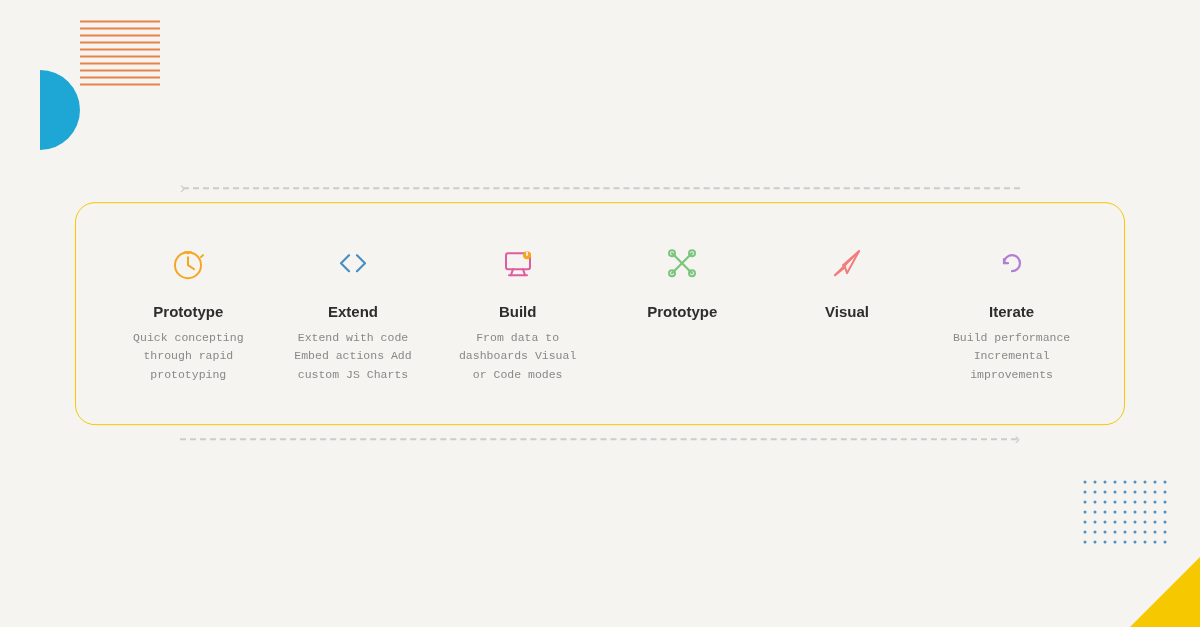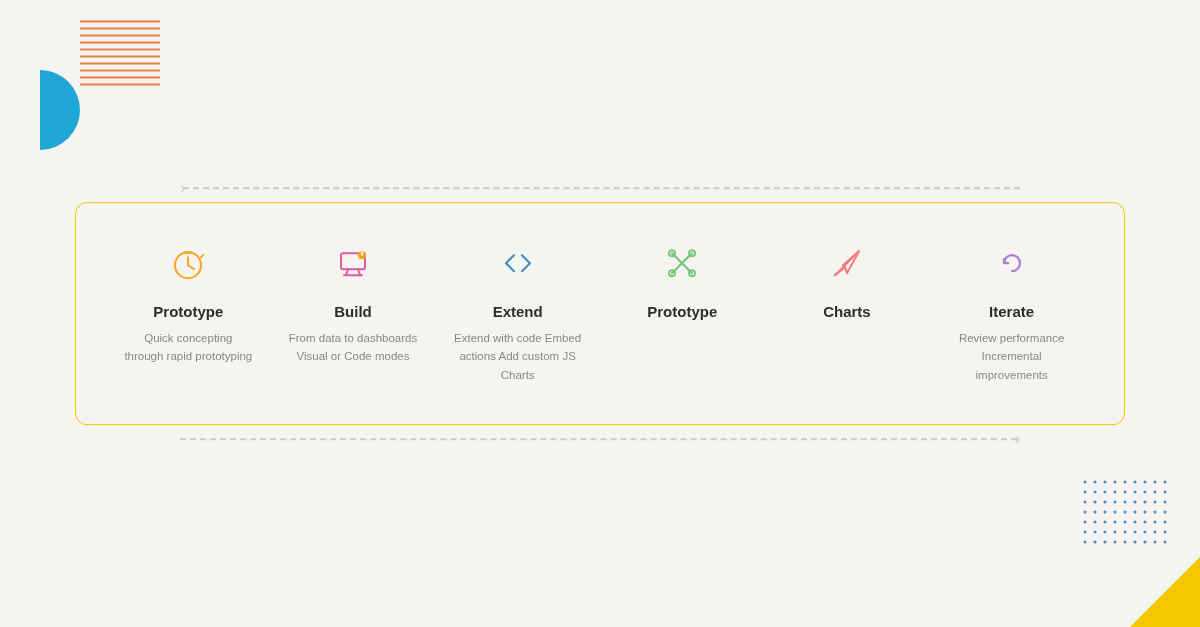--- a/index.html
+++ b/index.html
@@ -56,21 +56,21 @@
       position: absolute;
       top: 50%;
       left: 50%;
       transform: translate(-50%, -50%);
       width: 1050px;
     }
 
     
     .workflow-container {
       border: 1.5px solid #f5c800;
-      border-radius: 12px;
+      border-radius: 20px;
       padding: 35px 30px 40px;
       display: flex;
       justify-content: space-around;
       align-items: flex-start;
       background: transparent;
       position: relative;
       z-index: 1;
     }
 
     .workflow-item {
@@ -95,20 +95,21 @@
       font-weight: 600;
       color: #2d2d2d;
       margin-bottom: 8px;
       line-height: 1.3;
     }
 
     .item-desc {
       font-size: 11.5px;
       color: #888;
       line-height: 1.6;
+      font-family: Liberation Mono, monospace;
     }
 
     
     .arrows-wrap {
       position: relative;
     }
 
     
     svg {
       display: block;
@@ -230,43 +231,43 @@
           </svg>
         </div>
         <div class="item-title">Prototype</div>
         <div class="item-desc">Quick concepting through rapid prototyping</div>
       </div>
 
 
       <div class="workflow-item">
         <div class="icon-wrapper">
           <svg width="40" height="40" viewBox="0 0 40 40" fill="none">
+            <polyline points="16,12 8,20 16,28" stroke="#4a90c4" stroke-width="2.2" stroke-linecap="round" stroke-linejoin="round" fill="none"></polyline>
+            <polyline points="24,12 32,20 24,28" stroke="#4a90c4" stroke-width="2.2" stroke-linecap="round" stroke-linejoin="round" fill="none"></polyline>
+          </svg>
+        </div>
+        <div class="item-title">Extend</div>
+        <div class="item-desc">Extend with code Embed actions Add custom JS Charts</div>
+      </div>
+
+      <div class="workflow-item">
+        <div class="icon-wrapper">
+          <svg width="40" height="40" viewBox="0 0 40 40" fill="none">
 
             <rect x="8" y="10" width="24" height="16" rx="2" stroke="#e05ca0" stroke-width="2"></rect>
             <line x1="15" y1="26" x2="13" y2="32" stroke="#e05ca0" stroke-width="2" stroke-linecap="round"></line>
             <line x1="25" y1="26" x2="27" y2="32" stroke="#e05ca0" stroke-width="2" stroke-linecap="round"></line>
             <line x1="11" y1="32" x2="29" y2="32" stroke="#e05ca0" stroke-width="2" stroke-linecap="round"></line>
 
             <circle cx="29" cy="12" r="4" fill="#f5a623" stroke="none"></circle>
             <line x1="29" y1="9" x2="29" y2="12" stroke="white" stroke-width="1.5" stroke-linecap="round"></line>
           </svg>
         </div>
         <div class="item-title">Build</div>
         <div class="item-desc">From data to dashboards Visual or Code modes</div>
-      </div>
-
-      <div class="workflow-item">
-        <div class="icon-wrapper">
-          <svg width="40" height="40" viewBox="0 0 40 40" fill="none">
-            <polyline points="16,12 8,20 16,28" stroke="#4a90c4" stroke-width="2.2" stroke-linecap="round" stroke-linejoin="round" fill="none"></polyline>
-            <polyline points="24,12 32,20 24,28" stroke="#4a90c4" stroke-width="2.2" stroke-linecap="round" stroke-linejoin="round" fill="none"></polyline>
-          </svg>
-        </div>
-        <div class="item-title">Extend</div>
-        <div class="item-desc">Extend with code Embed actions Add custom JS Charts</div>
       </div>
 
       <div class="workflow-item">
         <div class="icon-wrapper">
           <svg width="40" height="40" viewBox="0 0 40 40" fill="none">
 
             <line x1="10" y1="10" x2="30" y2="30" stroke="#7bc67e" stroke-width="2.2" stroke-linecap="round"></line>
             <line x1="30" y1="10" x2="10" y2="30" stroke="#7bc67e" stroke-width="2.2" stroke-linecap="round"></line>
             <circle cx="10" cy="10" r="3" stroke="#7bc67e" stroke-width="2" fill="none"></circle>
             <circle cx="30" cy="30" r="3" stroke="#7bc67e" stroke-width="2" fill="none"></circle>
@@ -280,29 +281,29 @@
       <div class="workflow-item">
         <div class="icon-wrapper">
           <svg width="40" height="40" viewBox="0 0 40 40" fill="none">
 
             <line x1="8" y1="32" x2="32" y2="8" stroke="#f47c7c" stroke-width="2" stroke-linecap="round"></line>
             <line x1="8" y1="32" x2="18" y2="24" stroke="#f47c7c" stroke-width="2" stroke-linecap="round"></line>
             <line x1="32" y1="8" x2="16" y2="22" stroke="#f47c7c" stroke-width="2" stroke-linecap="round"></line>
             <polyline points="16,22 18,24 20,30 32,8" stroke="#f47c7c" stroke-width="2" fill="none" stroke-linejoin="round"></polyline>
           </svg>
         </div>
-        <div class="item-title">Charts</div>
+        <div class="item-title">Visual</div>
       </div>
 
       <div class="workflow-item">
         <div class="icon-wrapper">
           <svg width="40" height="40" viewBox="0 0 40 40" fill="none">
             <path d="M12 20 A8 8 0 1 1 20 28" stroke="#b07ed4" stroke-width="2.2" stroke-linecap="round" fill="none"></path>
             <polyline points="12,16 12,20 16,20" stroke="#b07ed4" stroke-width="2.2" stroke-linecap="round" stroke-linejoin="round" fill="none"></polyline>
           </svg>
         </div>
         <div class="item-title">Iterate</div>
-        <div class="item-desc">Review performance Incremental improvements</div>
+        <div class="item-desc">Build performance Incremental improvements</div>
       </div>
 
     </div>
   </div>
 </div>
 
 </body></html>

